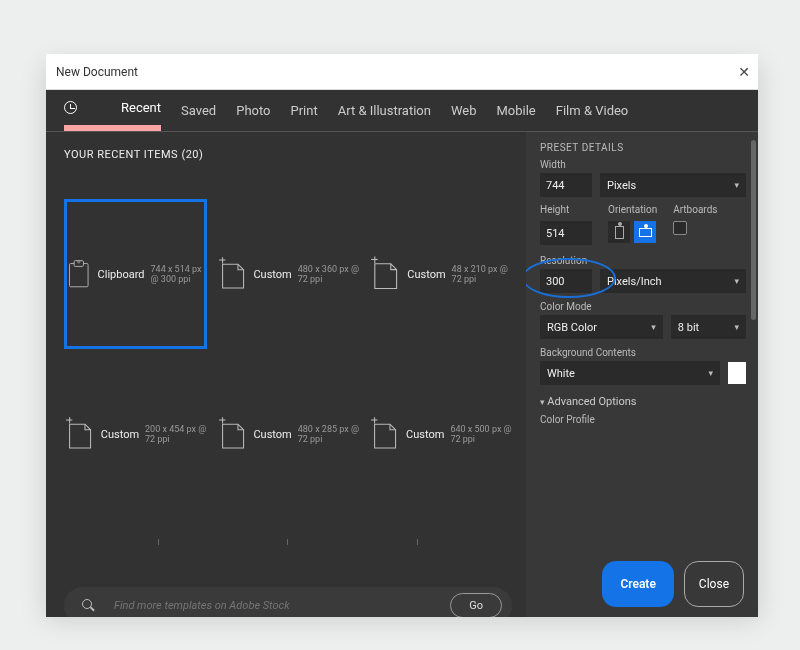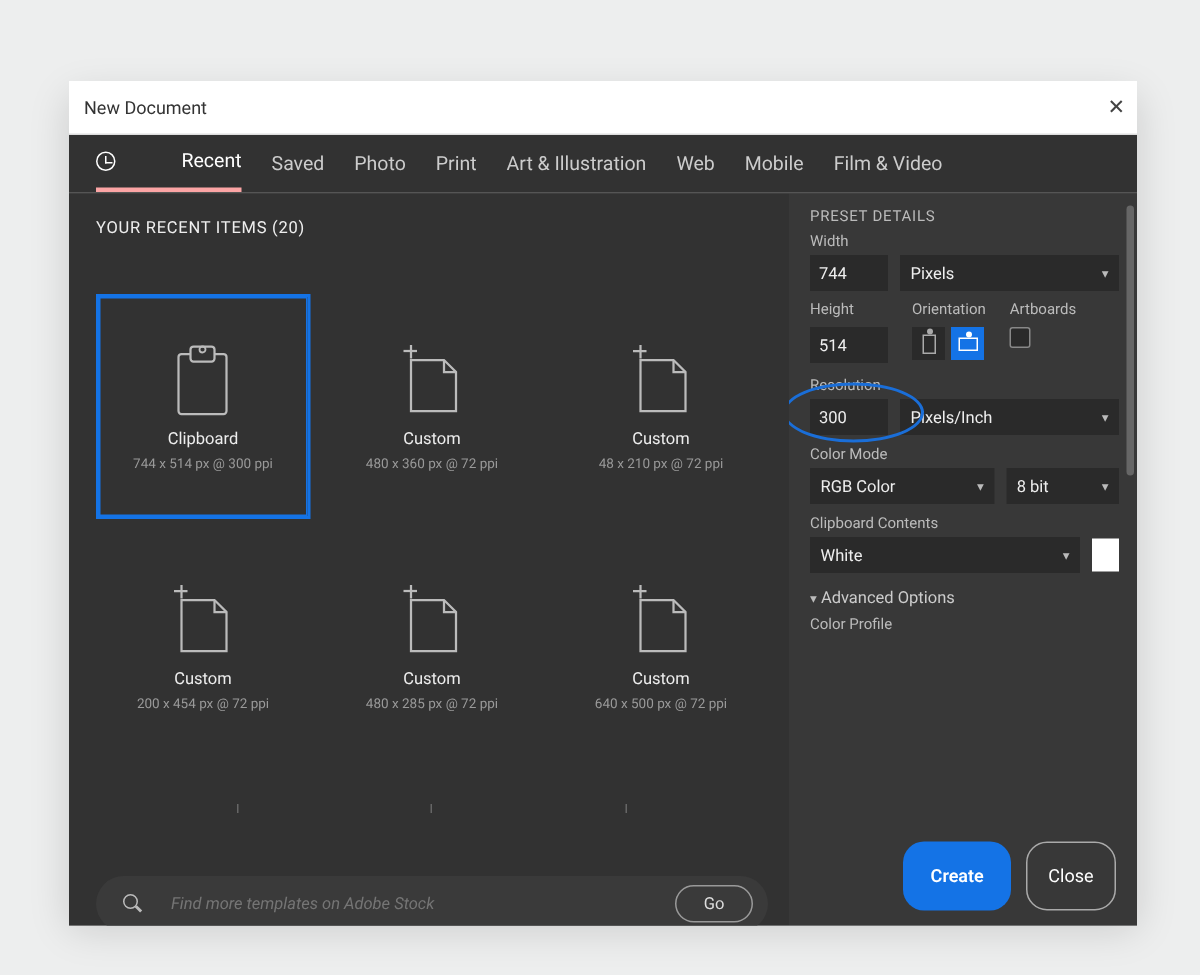--- a/index.html
+++ b/index.html
@@ -3,28 +3,28 @@
 <meta charset="utf-8">
 <style>
   * { box-sizing: border-box; margin: 0; padding: 0; font-family: -apple-system, "Segoe UI", Roboto, Arial, sans-serif; }
   body { background: #edeeee; width: 800px; height: 650px; overflow: hidden; position: relative; }
   .window { position: absolute; left: 46px; top: 54px; width: 712px; height: 555px; background: #fff; box-shadow: 0 10px 25px rgba(0,0,0,0.15); }
   .titlebar { height: 36px; background: #fff; display: flex; justify-content: space-between; align-items: center; padding: 0 8px 0 10px; font-size: 12px; color: #333; border-bottom: 1px solid #ddd; }
   .close-x { font-size: 14px; cursor: pointer; color: #444; }
   .body { background: #323232; height: calc(100% - 28px); display: flex; flex-direction: column; }
   .tabs { display: flex; gap: 20px; padding: 10px 18px 0 18px; font-size: 13px; color: #ccc; border-bottom: 1px solid #555; }
   .tab { padding-bottom: 10px; cursor: pointer; display: flex; align-items: center; gap: 5px; }
-  .tab.active { border-bottom: 3px solid #fca5a5; color: #fff; gap: 44px; }
+  .tab.active { border-bottom: 6px solid #fca5a5; color: #fff; gap: 44px; }
   .clock-icon { width: 13px; height: 13px; border: 1.5px solid #fff; border-radius: 50%; position: relative; }
   .clock-icon::after { content: ''; position: absolute; width: 4px; height: 4px; border-left: 1.5px solid #fff; border-bottom: 1.5px solid #fff; left: 5px; top: 2px; }
   .content { flex: 1; display: flex; overflow: hidden; }
   .left { flex: 1; padding: 16px 14px 12px 18px; background: #323232; display: flex; flex-direction: column; position: relative; gap: 28px; }
   .left-head { font-size: 11px; letter-spacing: .5px; color: #eee; margin-bottom: 10px; }
   .grid { display: grid; grid-template-columns: repeat(3, 1fr); gap: 10px; }
-  .card { height: 150px; background: #323232; display: flex; flex-direction: column; align-items: center; justify-content: center; cursor: pointer; gap: 6px; }
+  .card { height: 150px; background: #323232; display: flex; flex-direction: row; align-items: center; justify-content: center; cursor: pointer; gap: 6px; }
   .card.selected { border: 2px solid #1473e6; box-shadow: inset 0 0 0 1px #1473e6; }
   .icon-box { width: 44px; height: 52px; position: relative; }
   .page-svg { width: 100%; height: 100%; }
   .card-title { font-size: 11px; color: #eee; }
   .card-sub { font-size: 9px; color: #999; }
   .search-row { display: flex; align-items: center; gap: 12px; margin-top: 14px; background: #3a3a3a; border-radius: 22px; padding: 6px 10px; }
   .search-row input { flex: 1; background: transparent; border: none; outline: none; color: #ccc; font-size: 11px; font-style: italic; padding: 4px 6px; }
   .go-btn { border: 1px solid #999; color: #ddd; background: transparent; border-radius: 16px; padding: 5px 18px; font-size: 11px; cursor: pointer; }
   .mag { width: 14px; height: 14px; position: relative; margin-left: 8px; }
   .mag::before { content: ''; position: absolute; width: 8px; height: 8px; border: 1.5px solid #bbb; border-radius: 50%; left: 0; top: 0; }
@@ -224,21 +224,21 @@
           <div class="sel" style="flex:1.6">
               <span>RGB Color</span>
               <span class="chev">▾</span>
             </div>
           <div class="sel" style="flex:.9">
               <span>8 bit</span>
               <span class="chev">▾</span>
             </div>
         </div>
 
-        <div class="field-label" style="margin-top:8px">Clipboard Contents</div>
+        <div class="field-label" style="margin-top:8px">Background Contents</div>
         <div class="row">
           <div class="sel">
               <span>White</span>
               <span class="chev">▾</span>
             </div>
           <div class="swatch"></div>
         </div>
 
         <div class="adv"><span class="chev">▾</span> <span>Advanced Options</span></div>
         <div class="field-label" style="margin-top:6px">Color Profile</div>

